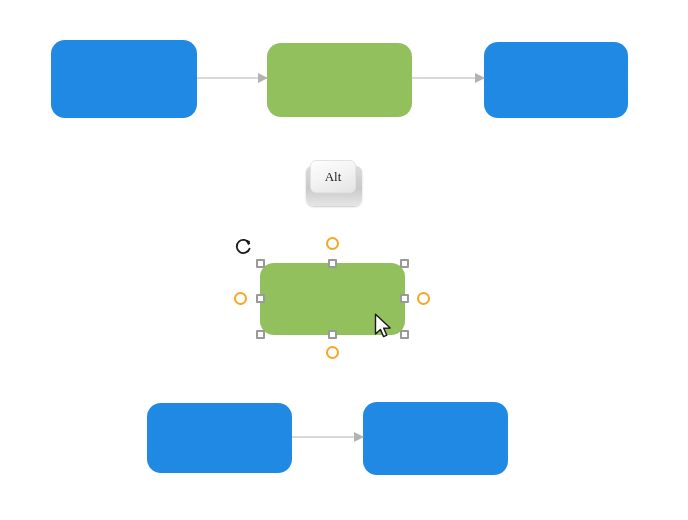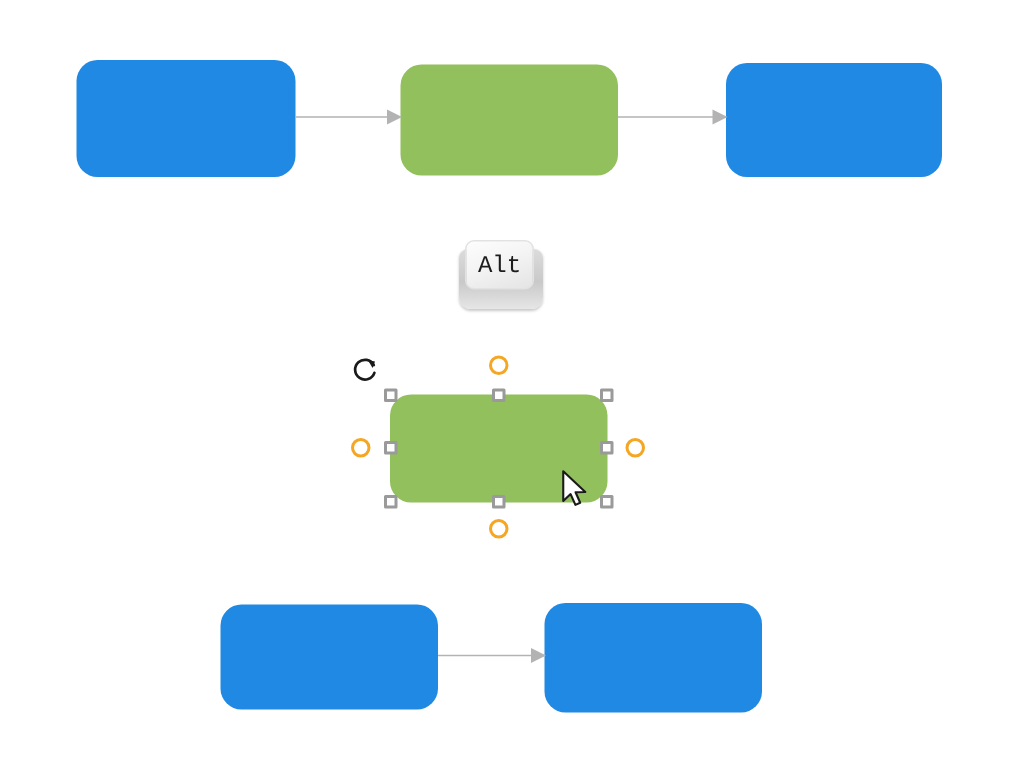--- a/index.html
+++ b/index.html
@@ -76,22 +76,22 @@
     height: 33px;
     border-radius: 6px;
     background: linear-gradient(160deg, #fdfdfd 0%, #f4f4f4 45%, #e4e4e4 100%);
     border: 1px solid #e2e2e2;
     box-sizing: border-box;
     display: flex;
     align-items: center;
     justify-content: center;
   }
   #alt-key .key-label {
-    font-family: Liberation Mono, monospace;
-    font-size: 16px;
+    font-family: Liberation Serif, serif;
+    font-size: 13px;
     color: #1c1c1c;
     line-height: 1;
     letter-spacing: 0px;
   }
 
   
   .handle {
     position: absolute;
     width: 9px;
     height: 9px;

